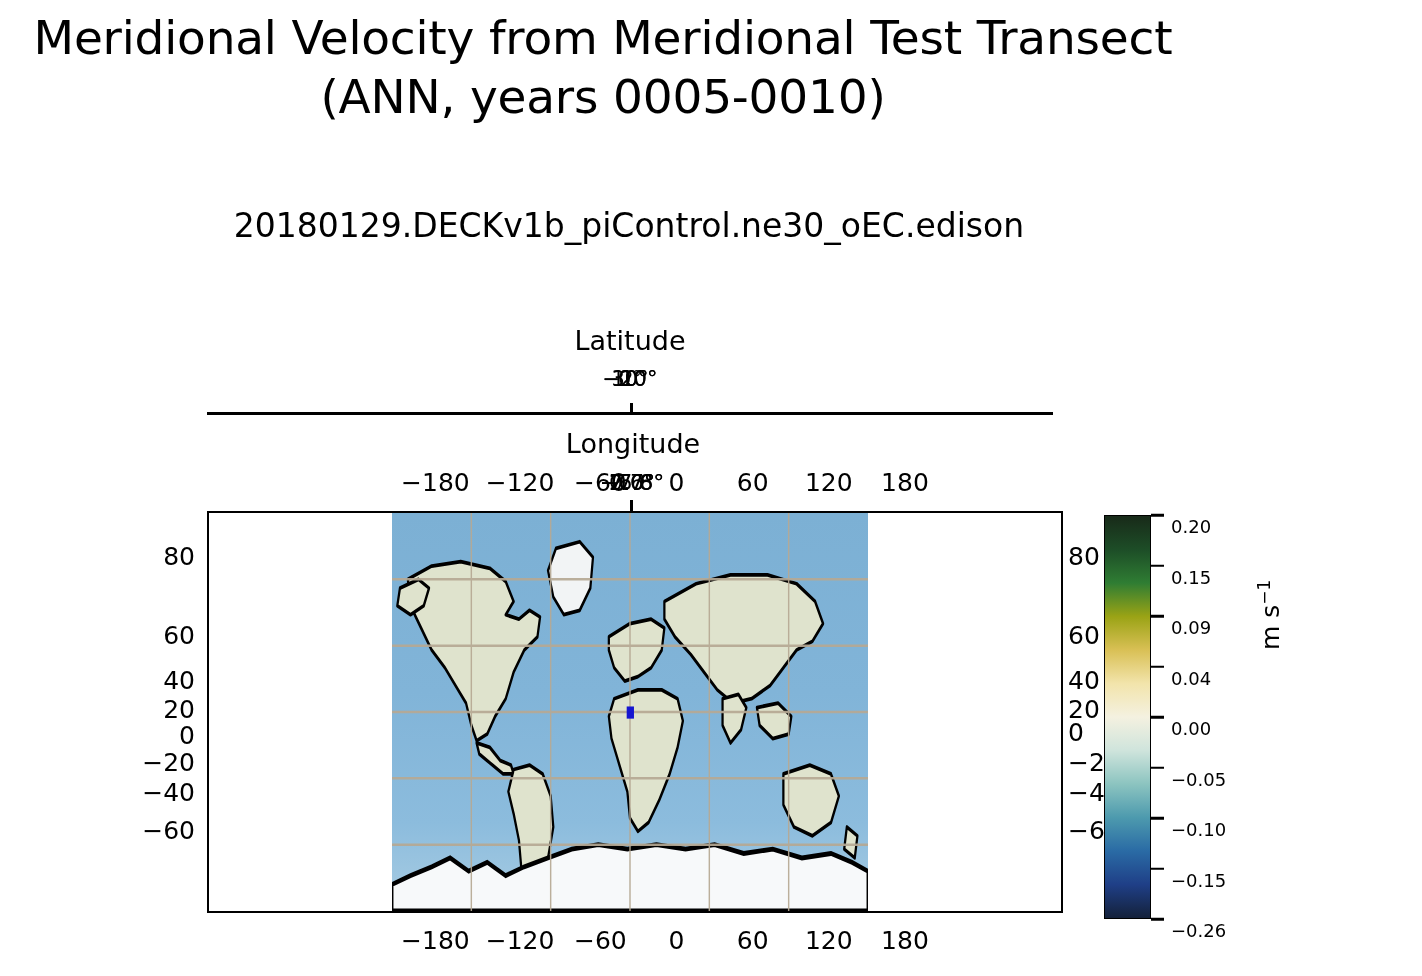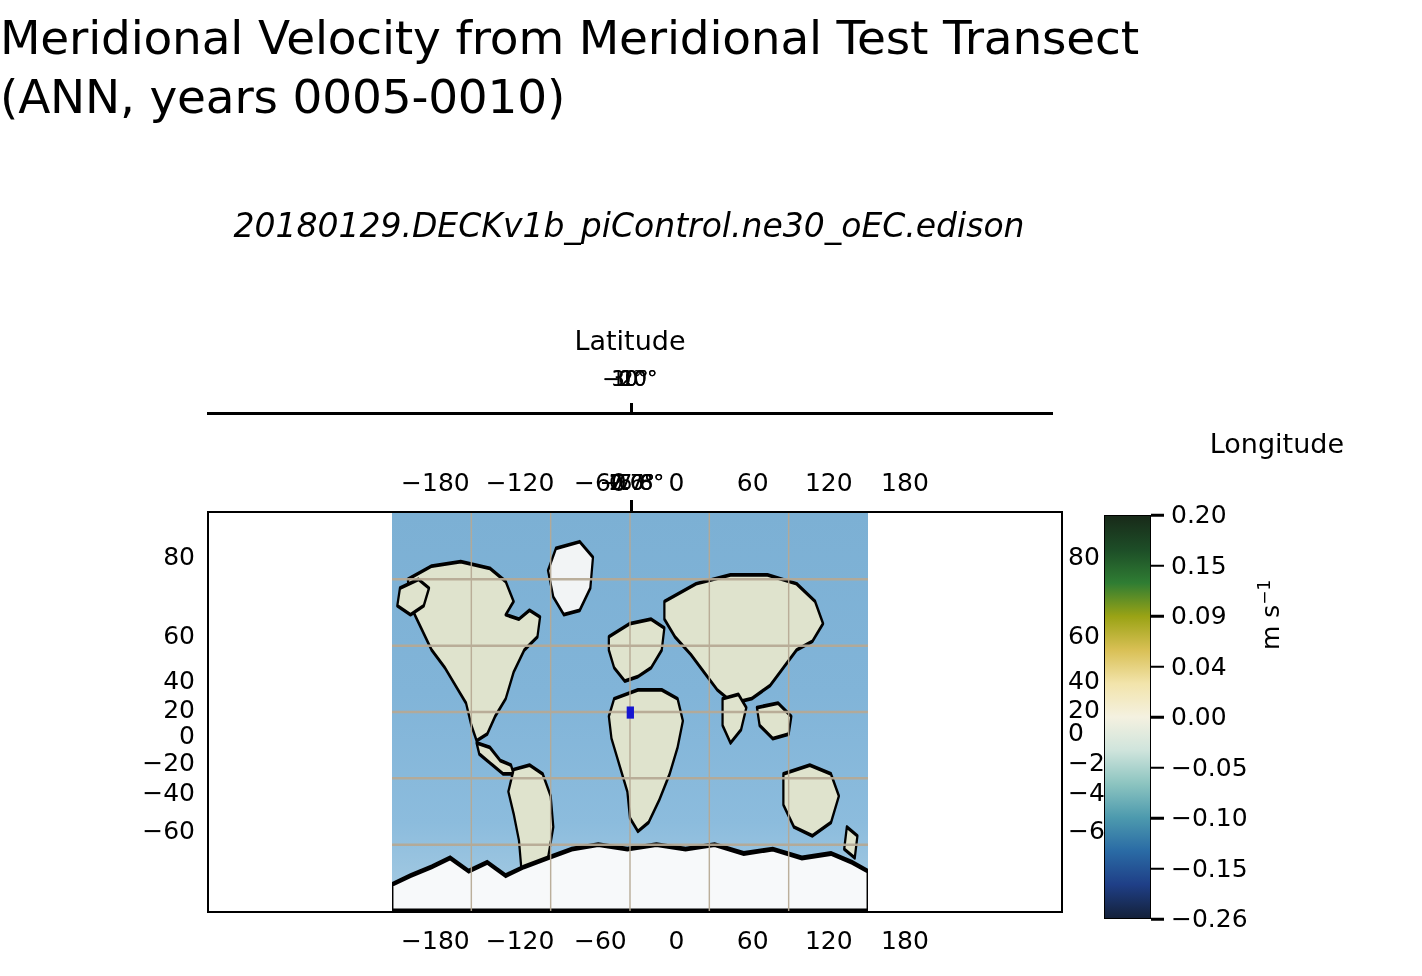--- a/index.html
+++ b/index.html
@@ -14,36 +14,35 @@
     overflow: hidden;
     font-family: "DejaVu Sans", sans-serif;
     color: #000000;
   }
 
   
   #title-block {
     position: absolute;
     left: 0; top: 8px;
     width: 1206px;
-    text-align: left;
+    text-align: center;
   }
   .title-line {
     font-size: 47px;
     line-height: 59px;
     letter-spacing: -0.2px;
     white-space: nowrap;
   }
   #subtitle {
     position: absolute;
     left: 0; top: 205px;
     width: 1422px;
     text-align: center;
     font-size: 33px;
     line-height: 42px;
-    font-style: italic;
   }
   #subtitle .sub-inner { display: inline-block; transform: translateX(-82px); }
 
   
   #lat-axis-group {
     position: absolute;
     left: 0; top: 325px;
     width: 1422px;
   }
   #lat-axis-label {
@@ -89,21 +88,21 @@
   
   #lon-axis-group {
     position: absolute;
     left: 0; top: 428px;
     width: 1422px;
   }
   #lon-axis-label {
     position: absolute;
     left: 0; top: 0;
     width: 1422px;
-    text-align: right;
+    text-align: center;
     font-size: 27px;
     line-height: 32px;
   }
   #lon-axis-label .lbl-inner { display: inline-block; transform: translateX(-78px); }
 
   
   #lon-tick-row {
     position: absolute;
     left: 207px; top: 40px;
     width: 846px; height: 30px;
@@ -191,24 +190,25 @@
   #cb-ticks .cb-tick {
     position: absolute;
     left: 0;
     width: 13px; height: 2.5px;
     background: #000;
     transform: translateY(-50%);
   }
   #cb-ticks .cb-lab {
     position: absolute;
     left: 20px;
-    font-size: 25px;
+    font-size: 18px;
     line-height: 28px;
     white-space: nowrap;
     transform: translateY(-50%);
+    margin-top: 12px;
   }
   #cb-unit {
     position: absolute;
     left: 152px; top: 145px;
     font-size: 25px;
     line-height: 28px;
     white-space: nowrap;
     transform: rotate(-90deg);
     transform-origin: left top;
   }

